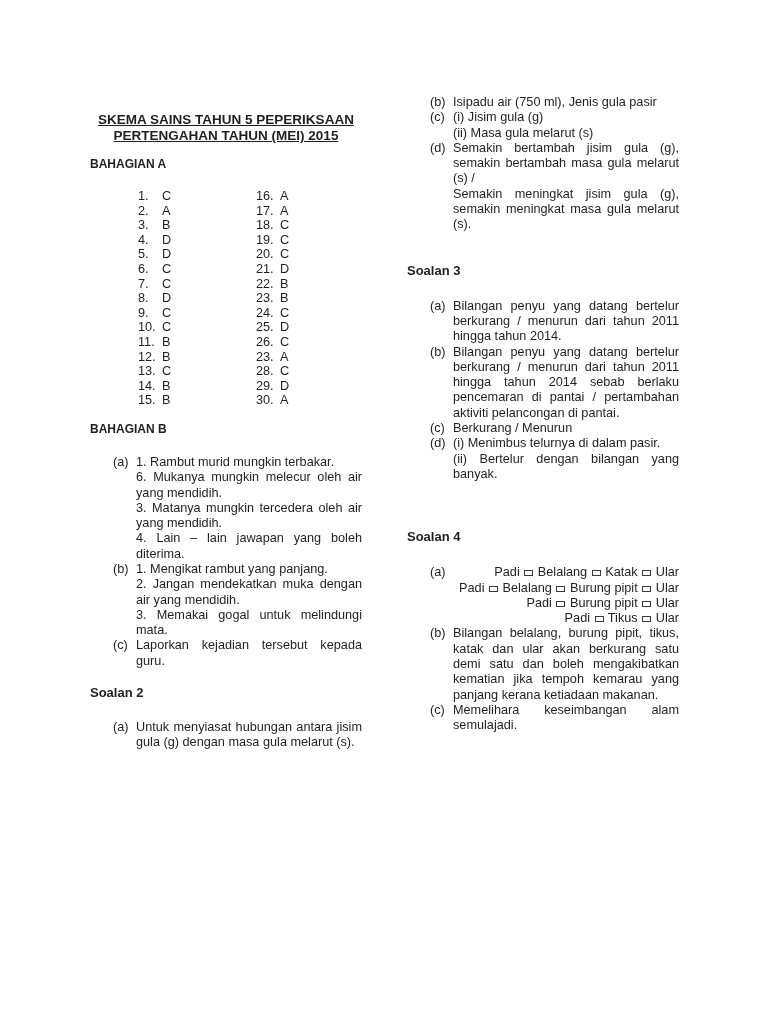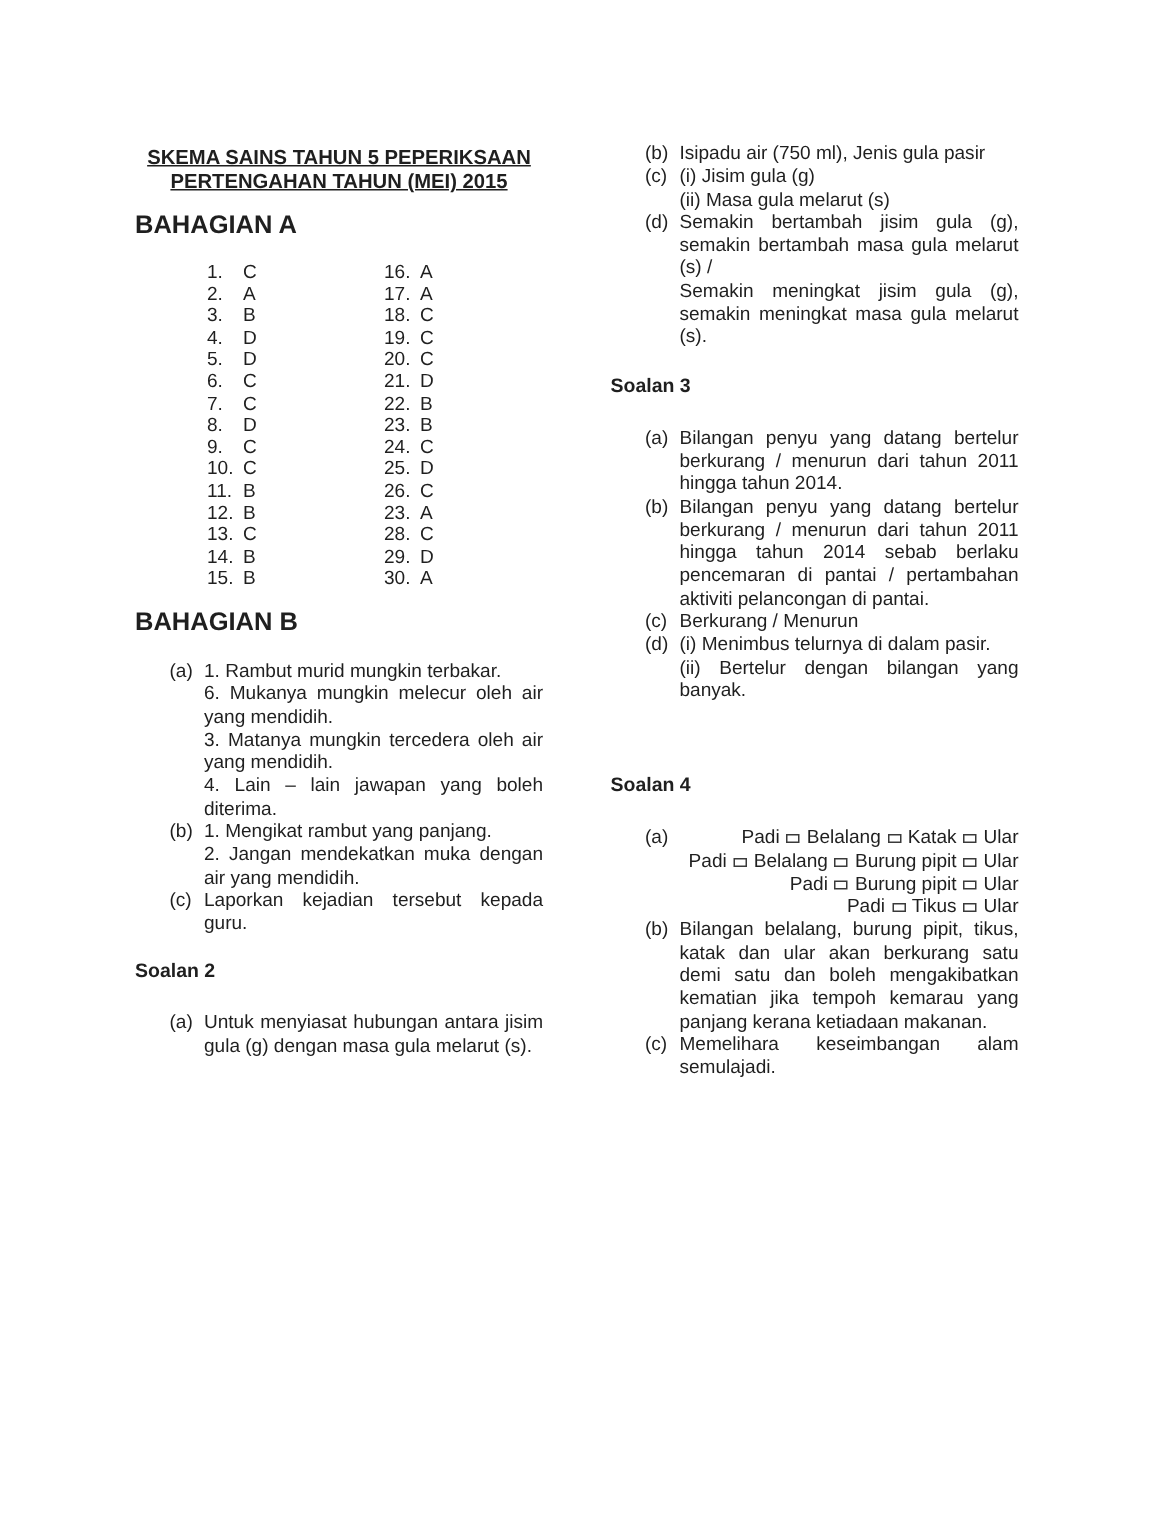--- a/index.html
+++ b/index.html
@@ -6,35 +6,35 @@
   html, body { margin: 0; padding: 0; background: #ffffff; }
   .page {
     position: relative;
     width: 768px;
     height: 1024px;
     background: #ffffff;
     color: #1f1f1f;
     font-family: "Liberation Sans", "DejaVu Sans", sans-serif;
     overflow: hidden;
   }
-  .col-left  { position: absolute; left: 90px;  top: 97px; width: 272px; }
+  .col-left  { position: absolute; left: 90px;  top: 112px; width: 272px; }
   .col-right { position: absolute; left: 407px; top: 95px; width: 272px; }
 
   .title { text-align: center; font-weight: bold; font-size: 13.5px; line-height: 16px; }
   .title-line { text-decoration: underline; }
 
-  .h-section { font-weight: bold; font-size: 17px; line-height: 15px; }
+  .h-section { font-weight: bold; font-size: 12px; line-height: 15px; }
   .h-soalan  { font-weight: bold; font-size: 13px; line-height: 15px; }
 
   .mt-bahA { margin-top: 13px; }
   .answers { margin-top: 17px; font-size: 12.7px; line-height: 14.6px; }
   .mt-bahB { margin-top: 14px; }
   .mt-s1   { margin-top: 17px; }
   .mt-s2   { margin-top: 16px; }
-  .mt-s3   { margin-top: 16px; }
+  .mt-s3   { margin-top: 30px; }
   .mt-s4   { margin-top: 47px; }
 
   .ans-row { display: grid; grid-template-columns: 24px 94px 24px auto; padding-left: 48px; }
 
   .qitems { margin-top: 18px; font-size: 12.7px; line-height: 15.3px; }
   .qitems-s2 { margin-top: 20px; }
   .qitems-first { margin-top: 0; }
   .qitems-s34 { margin-top: 21px; }
 
   .item { display: flex; align-items: flex-start; }
@@ -169,20 +169,21 @@
           <p>6. Mukanya mungkin melecur oleh air yang mendidih.</p>
           <p>3. Matanya mungkin tercedera oleh air yang mendidih.</p>
           <p>4. Lain – lain jawapan yang boleh diterima.</p>
         </div>
       </div>
       <div class="item">
         <span class="item-label">(b)</span>
         <div class="item-paras">
           <p>1. Mengikat rambut yang panjang.</p>
           <p>2. Jangan mendekatkan muka dengan air yang mendidih.</p>
+          <p>3. Memakai gogal untuk melindungi mata.</p>
         </div>
       </div>
       <div class="item">
         <span class="item-label">(c)</span>
         <div class="item-paras">
           <p>Laporkan kejadian tersebut kepada guru.</p>
         </div>
       </div>
     </div>
 

